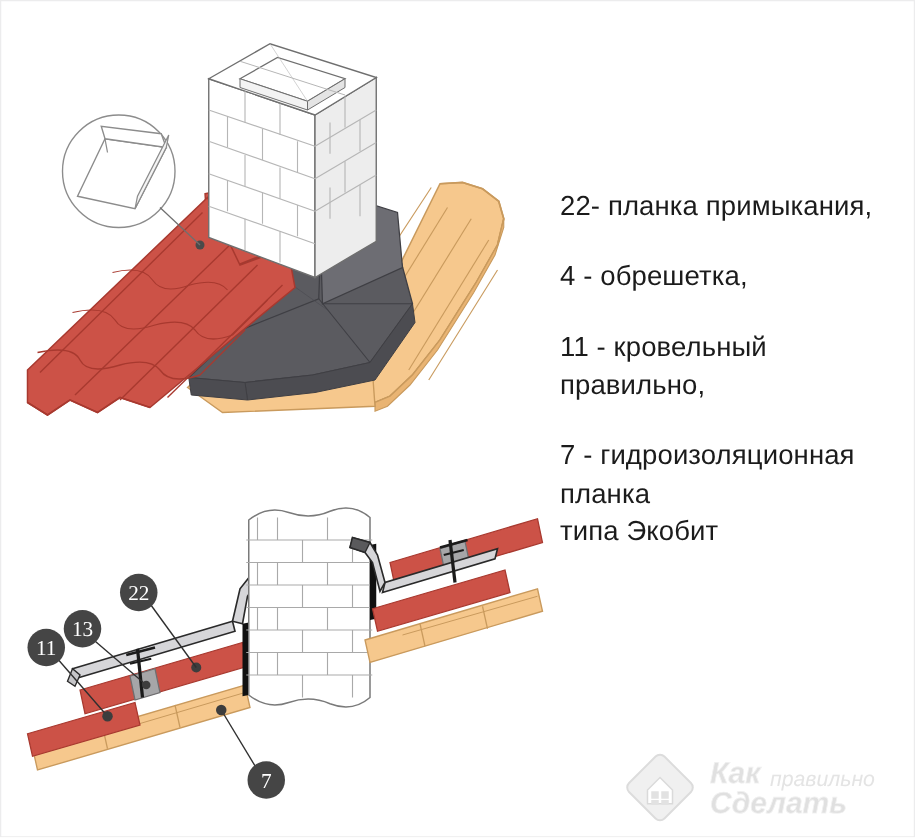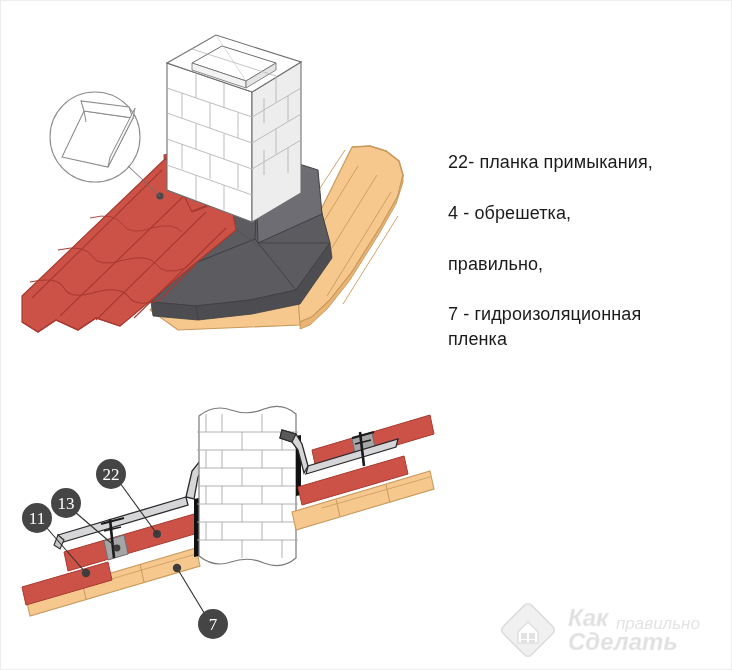--- a/index.html
+++ b/index.html
@@ -32,21 +32,21 @@
   }
   
   #legend {
     position: absolute;
     left: 448px;
     top: 150px;
     width: 278px;
   }
   .legend-item {
     color: #1b1b1b;
-    font-size: 18px;
+    font-size: 22px;
     line-height: 1.38;
     margin-bottom: 26px;
     letter-spacing: 0.1px;
   }
   .legend-item:last-child { margin-bottom: 0; }
   .legend-line { display: block; white-space: nowrap; }
   
   #watermark {
     position: absolute;
     left: 498px;
@@ -329,25 +329,27 @@
   </svg>
 
   <div id="legend">
     <div class="legend-item">
       <span class="legend-line">22- планка примыкания,</span>
     </div>
     <div class="legend-item">
       <span class="legend-line">4 - обрешетка,</span>
     </div>
     <div class="legend-item">
+      <span class="legend-line">11 - кровельный</span>
       <span class="legend-line">правильно,</span>
     </div>
     <div class="legend-item">
       <span class="legend-line">7 - гидроизоляционная</span>
-      <span class="legend-line">пленка</span>
+      <span class="legend-line">планка</span>
+      <span class="legend-line">типа Экобит</span>
     </div>
   </div>
 
   <svg id="watermark" viewBox="0 0 230 68">
     <g>
       <rect x="10" y="14" width="40" height="40" rx="5" transform="rotate(45 30 34)" fill="#f0f0f0" stroke="#dcdcdc" stroke-width="1.6"></rect>
       <path d="M20,36 L30,26 L40,36 L40,47 L20,47 Z" fill="#ffffff" stroke="#dadada" stroke-width="1.2"></path>
       <rect x="23" y="37" width="6" height="6" fill="#e2e2e2"></rect>
       <rect x="31" y="37" width="6" height="6" fill="#e2e2e2"></rect>
       <rect x="23" y="44" width="6" height="4" fill="#e2e2e2"></rect>

